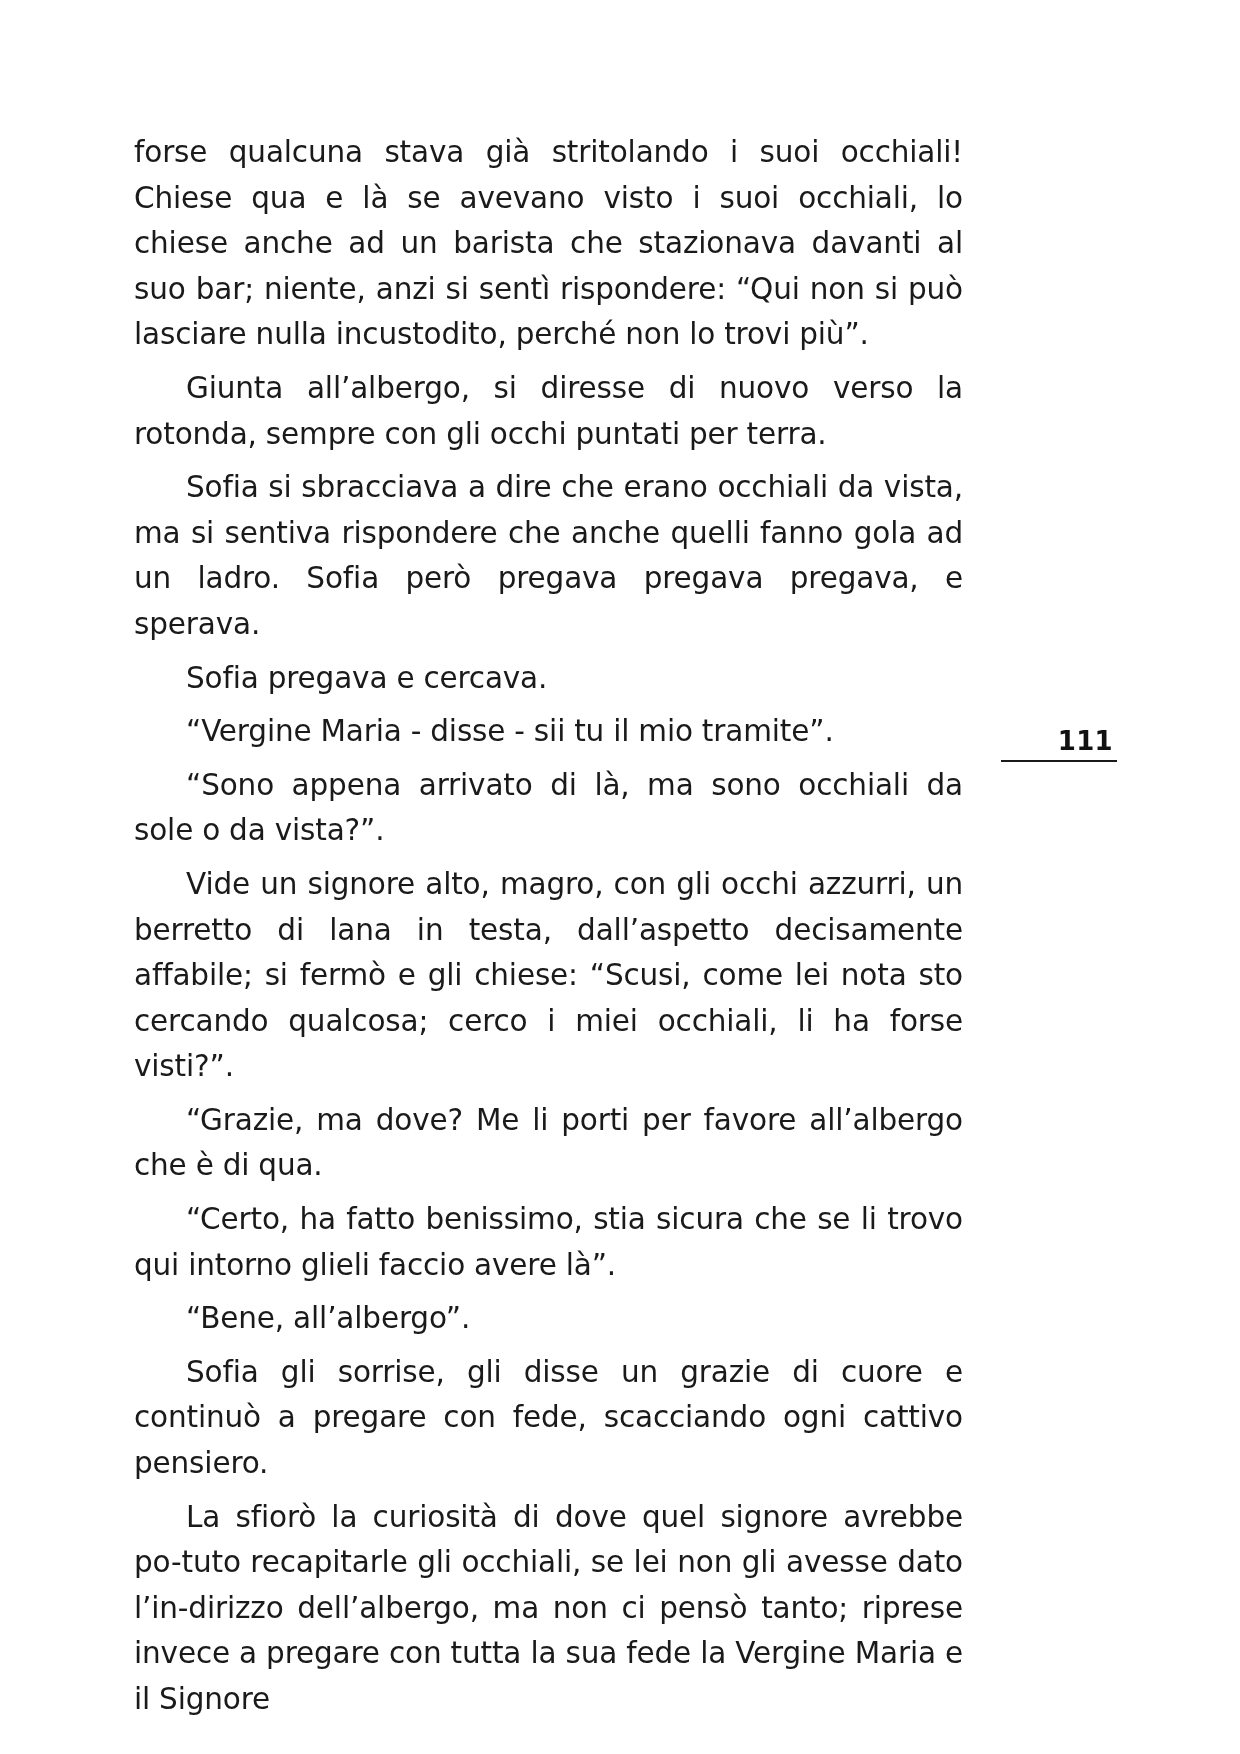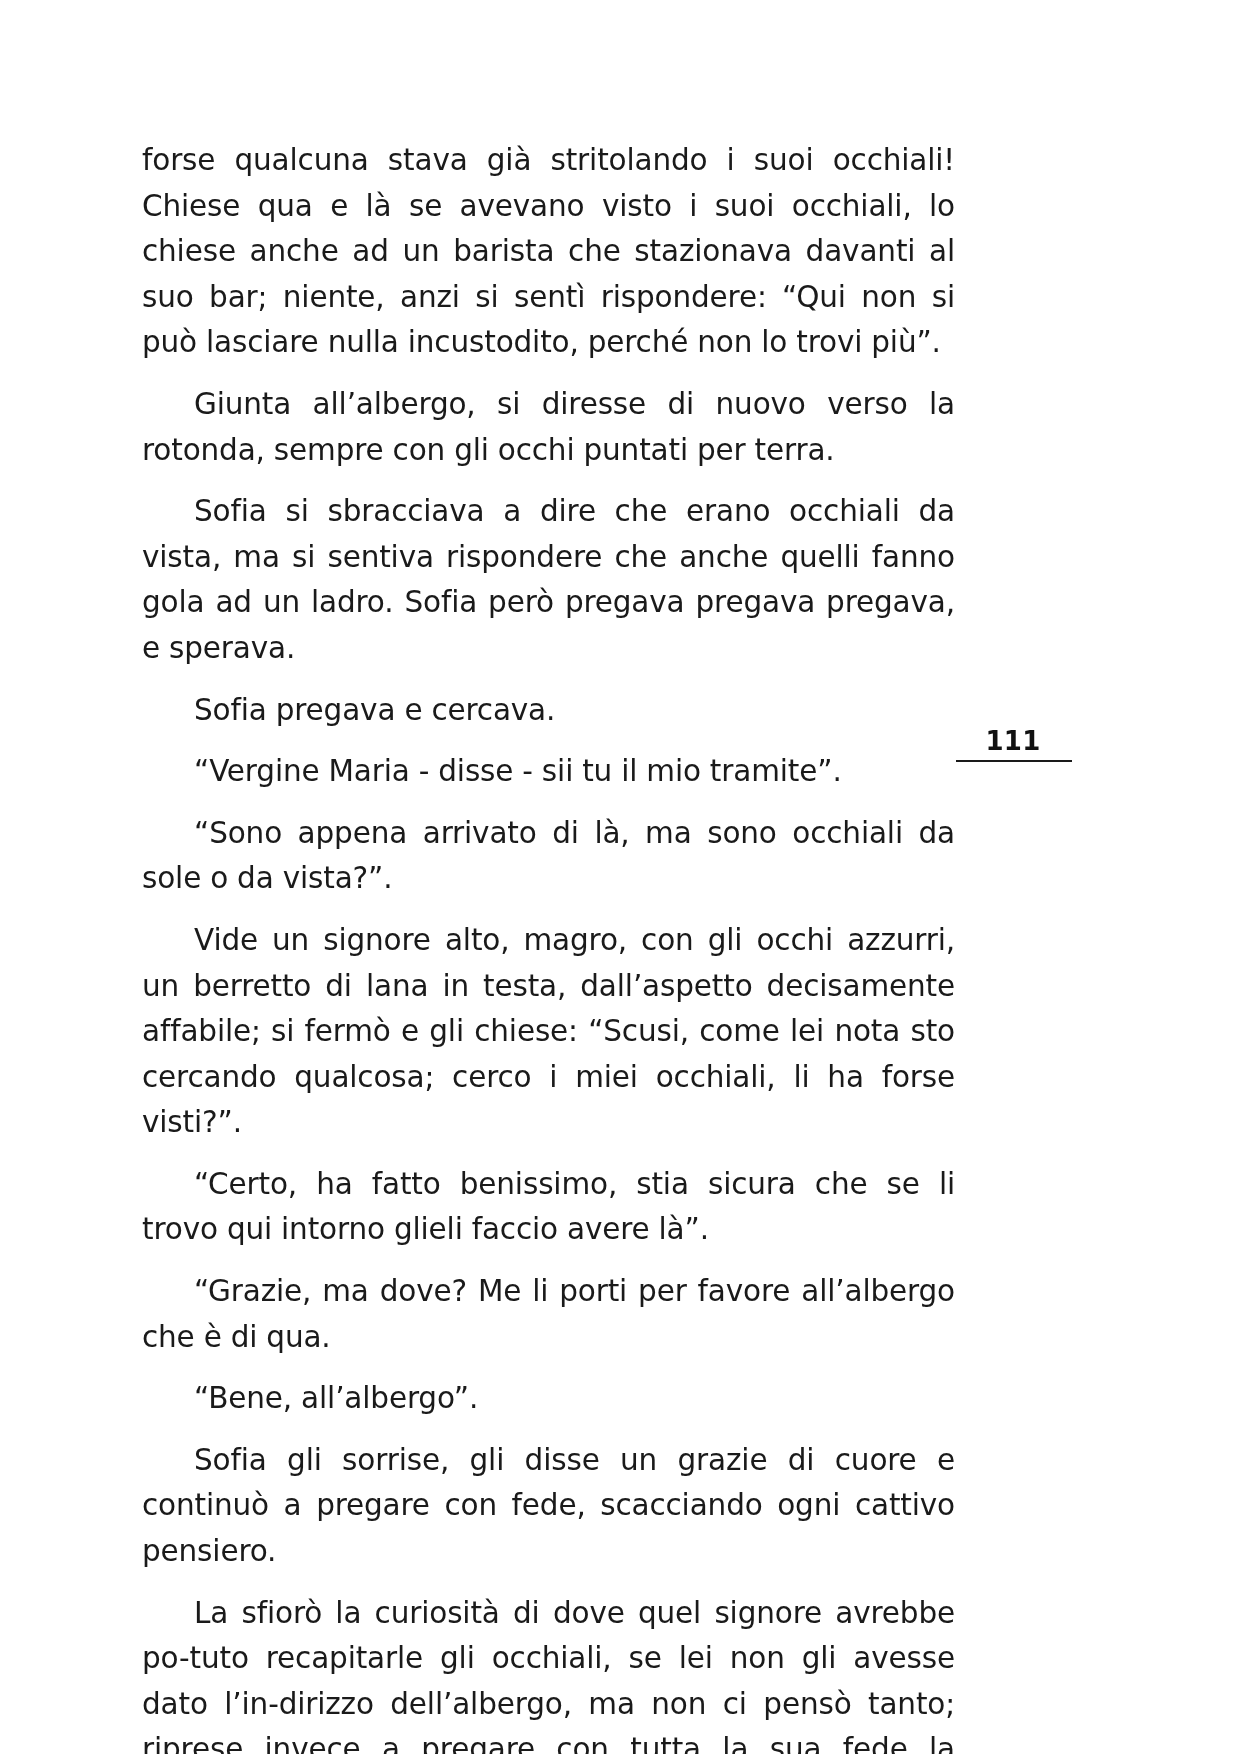--- a/index.html
+++ b/index.html
@@ -25,21 +25,21 @@
 
   
   #text-column {
     position: absolute;
     left: 126px;
     top: 122px;
     width: 845px;
   }
 
   .para {
-    margin: 16px;
+    margin: 8px;
     font-family: "DejaVu Sans", "Liberation Sans", sans-serif;
     font-size: 29.5px;
     line-height: 45.6px;
     text-align: justify;
     text-justify: inter-word;
     letter-spacing: -0.15px;
     word-spacing: -0.2px;
     -webkit-font-smoothing: antialiased;
     hyphens: none;
   }
@@ -47,24 +47,24 @@
     text-indent: 52px;
   }
 
   .italic {
     font-style: italic;
   }
 
   
   #folio {
     position: absolute;
-    left: 956px;
+    left: 1001px;
     top: 726px;
     width: 112px;
-    text-align: center;
+    text-align: right;
   }
   #folio .folio-number {
     font-family: "DejaVu Sans", "Liberation Sans", sans-serif;
     font-size: 26px;
     font-weight: bold;
     color: #111111;
     letter-spacing: 0.3px;
     line-height: 30px;
     display: block;
     padding-left: 2px;
@@ -108,25 +108,25 @@
     <p class="para indent">
       <span>“Sono appena arrivato di là, ma sono occhiali da sole o da vista?”.</span>
     </p>
 
     <p class="para indent">
       <span>Vide un signore alto, magro, con gli occhi azzurri, un berretto di lana in testa, dall’aspetto decisamente affabile; si fermò e gli chiese: “Scusi, come lei nota sto cercando qualcosa; cerco i miei occhiali, li ha forse visti?”.</span>
     </p>
 
 
     <p class="para indent">
-      <span>“Certo, ha fatto benissimo, stia sicura che se li trovo qui intorno glieli faccio avere là”.</span>
+      <span>“Grazie, ma dove? Me li porti per favore all’albergo che è di qua.</span>
     </p>
 
     <p class="para indent">
-      <span>“Grazie, ma dove? Me li porti per favore all’albergo che è di qua.</span>
+      <span>“Certo, ha fatto benissimo, stia sicura che se li trovo qui intorno glieli faccio avere là”.</span>
     </p>
 
     <p class="para indent">
       <span>“Bene, all’albergo”.</span>
     </p>
 
     <p class="para indent">
       <span>Sofia gli sorrise, gli disse un grazie di cuore e continuò a pregare con fede, scacciando ogni cattivo pensiero.</span>
     </p>
 

